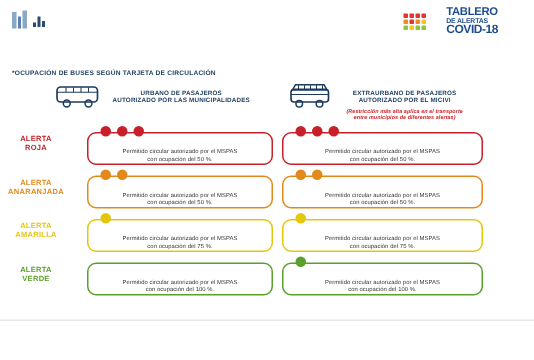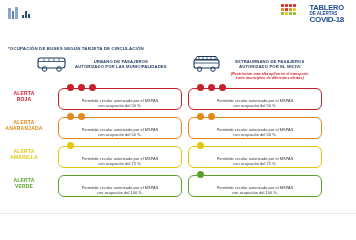--- a/index.html
+++ b/index.html
@@ -18,21 +18,21 @@
   .chart-glyph i:nth-child(1){ height:11px; }
   .chart-glyph i:nth-child(2){ height:8px; background:#5d82ab; }
   .chart-glyph i:nth-child(3){ height:12px; }
   .mini-glyph { position:absolute; left:22px; top:11px; display:flex; align-items:flex-end; gap:1px; height:7px;}
   .mini-glyph i { display:block; width:2px; background:#2b4a6f; }
   .mini-glyph i:nth-child(1){ height:3px; }
   .mini-glyph i:nth-child(2){ height:7px; }
   .mini-glyph i:nth-child(3){ height:4px; }
 
   
-  .logo { position:absolute; right:12px; top:4px; display:flex; align-items:flex-start; gap:14px; }
+  .logo { position:absolute; right:24px; top:4px; display:flex; align-items:center; gap:14px; }
   .logo-grid { display:grid; grid-template-columns:repeat(4,3px); grid-auto-rows:3px; gap:1px; }
   .logo-grid span { display:block; width:3px; height:3px; border-radius:0.5px; }
   .logo-text { line-height:1; }
   .logo-l1 { font-size:7.5px; font-weight:bold; color:#1d4d8c; letter-spacing:-0.2px; }
   .logo-l2 { font-size:4.6px; font-weight:bold; color:#1d4d8c; letter-spacing:-0.1px; }
   .logo-l3 { font-size:8px; font-weight:bold; color:#1d4d8c; letter-spacing:-0.3px; }
 
   
   .banner {
     position:absolute; left:0; top:30px; width:140px; height:15px;

